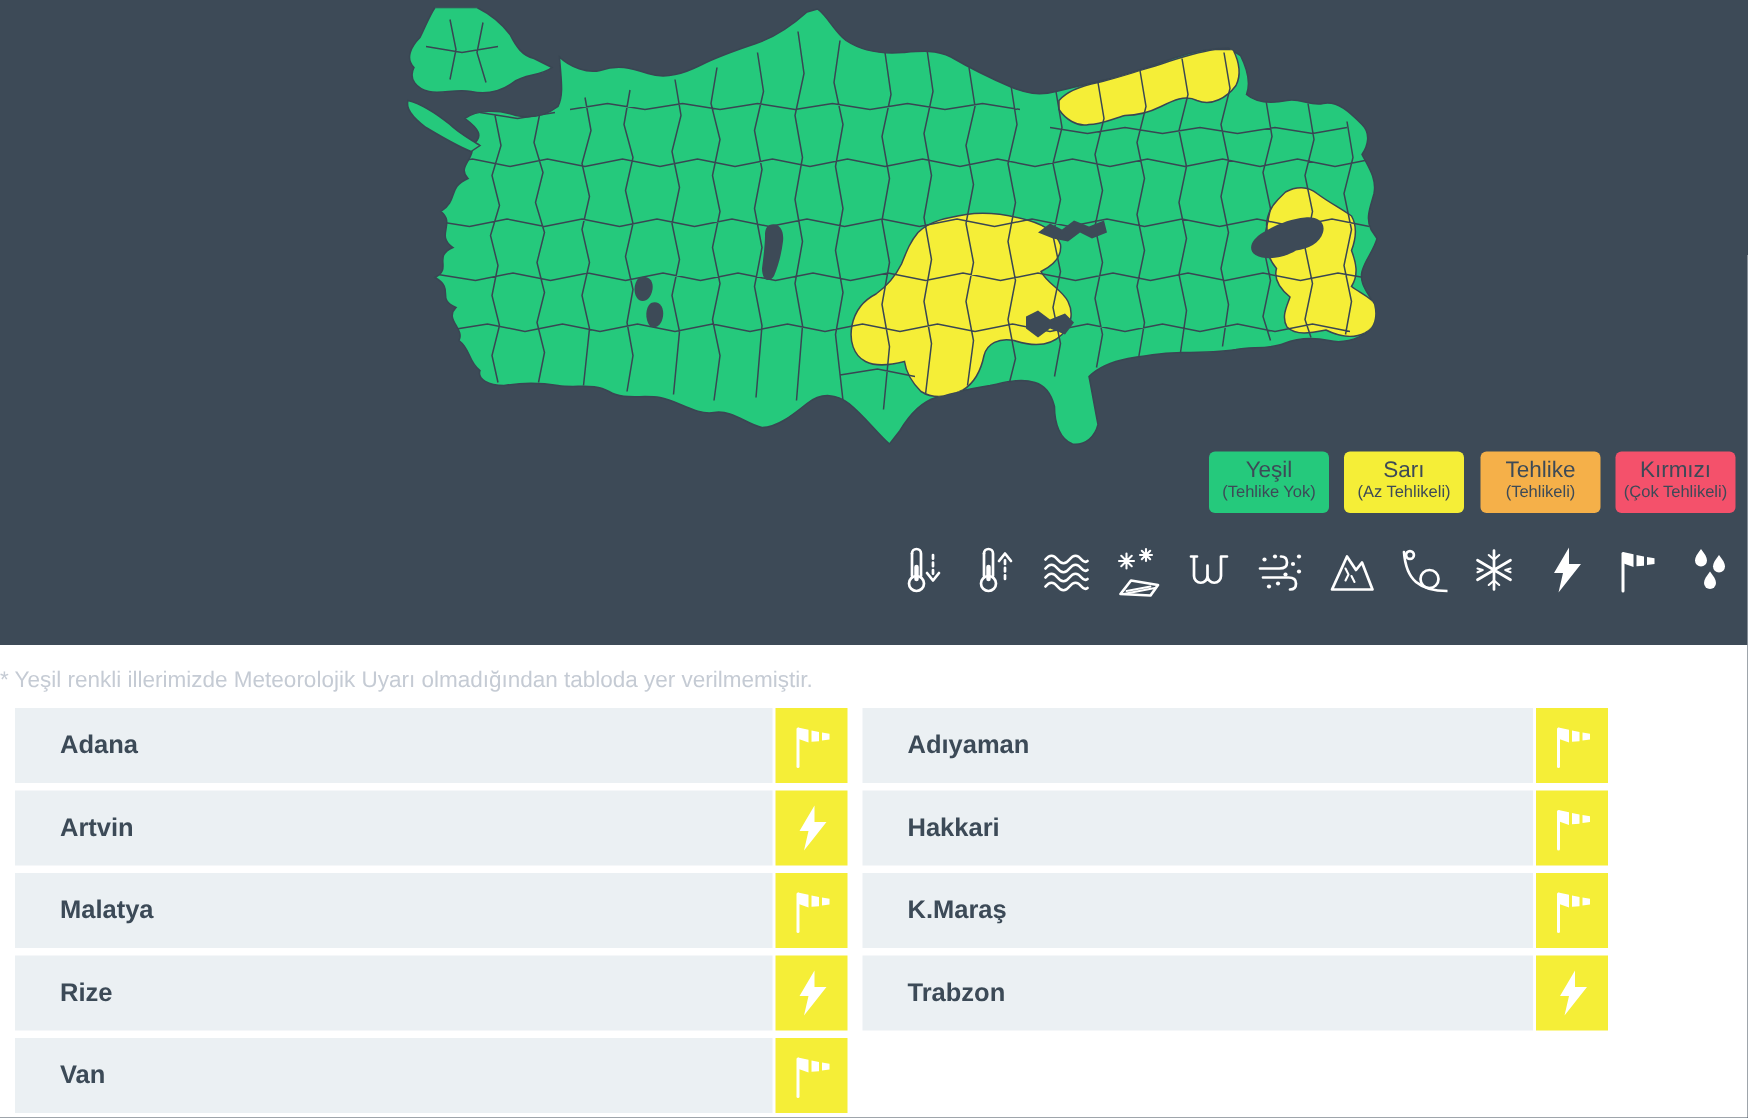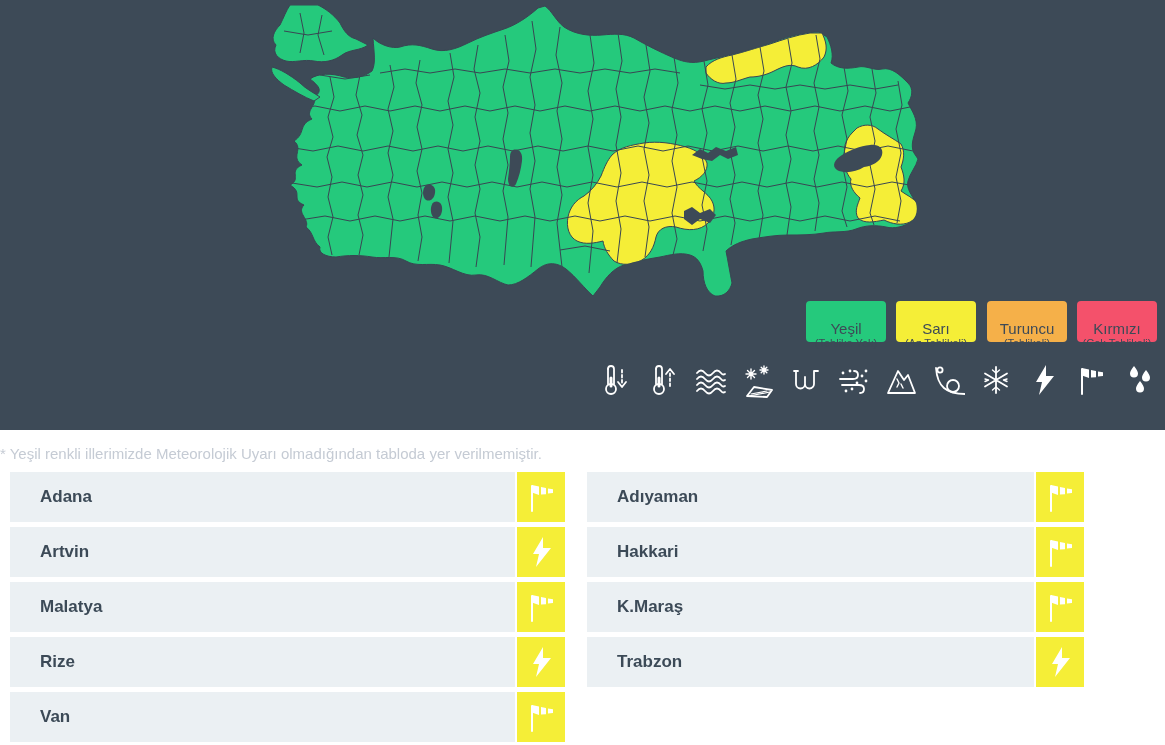--- a/index.html
+++ b/index.html
@@ -8,32 +8,32 @@
     font-family:"Liberation Sans",sans-serif;
   }
   .header{position:relative;width:1165px;height:430px;background:var(--bg_dark,#3d4a57)}
   .map-wrap{position:absolute;left:260px;top:5px;width:660px;height:292px}
   .land{fill:var(--map_green,#25c97c);stroke:var(--map_border,#394653);stroke-width:1}
   .yellowreg{fill:var(--warning_yellow,#f5ee37);stroke:var(--map_border,#394653);stroke-width:1}
   .borders{fill:none;stroke:var(--map_border,#394653);stroke-width:1}
   .lake{fill:var(--bg_dark,#3d4a57);stroke:none}
   .legend-box{position:absolute;top:301px;width:80px;height:41px;border-radius:4px;
     text-align:center;color:var(--bg_dark,#3d4a57)}
-  .legend-box .t{font-size:15px;padding-top:19px;line-height:17px}
+  .legend-box .t{font-size:15px;padding-top:4px;line-height:17px}
   .legend-box .s{font-size:11px;font-weight:normal;line-height:13px}
   .lg-green{background:var(--map_green,#25c97c)}
   .lg-yellow{background:var(--warning_yellow,#f5ee37)}
   .lg-orange{background:var(--warning_orange,#f5b049)}
   .lg-red{background:var(--warning_red,#f4516b)}
   .hicons{position:absolute;left:596px;top:360px;width:562px;height:40px;
     display:flex;justify-content:space-between;align-items:center}
   .hicon{display:flex;align-items:center;justify-content:center;width:38px;height:40px}
   .hicon svg{stroke:#fff;fill:none;stroke-width:1.8;stroke-linecap:round;stroke-linejoin:round}
   .note{color:var(--note_gray,#c5cbd4);font-size:15px;text-align:left;padding:15px 6px 0 0;height:18px}
-  .tables{display:flex;gap:22px;padding-left:10px;margin-top:9px}
+  .tables{display:flex;gap:10px;padding-left:10px;margin-top:9px}
   .col{display:flex;flex-direction:column;gap:5px}
   .col-left{width:555px}
   .col-right{width:497px}
   .wrow{display:flex;height:50px}
   .wname{flex:1;background:var(--row_bg,#ebf0f3);display:flex;align-items:center;
     padding-left:30px;font-weight:bold;font-size:17px;color:var(--text_dark,#3c4a57)}
   .wcell{width:48px;margin-left:2px;background:var(--warning_yellow,#f5ee37);
     display:flex;align-items:center;justify-content:center}
 </style>
 </head>
@@ -77,21 +77,21 @@
 
   <div class="legend-box lg-green" style="left:806px">
     <div class="t">Yeşil</div>
     <div class="s">(Tehlike Yok)</div>
   </div>
   <div class="legend-box lg-yellow" style="left:896px">
     <div class="t">Sarı</div>
     <div class="s">(Az Tehlikeli)</div>
   </div>
   <div class="legend-box lg-orange" style="left:987px">
-    <div class="t">Turuncu</div>
+    <div class="t">Tehlike</div>
     <div class="s">(Tehlikeli)</div>
   </div>
   <div class="legend-box lg-red" style="left:1077px">
     <div class="t">Kırmızı</div>
     <div class="s">(Çok Tehlikeli)</div>
   </div>
 
   <div class="hicons">
     <span class="hicon">
       <svg width="30" height="36" viewBox="0 0 30 36">

